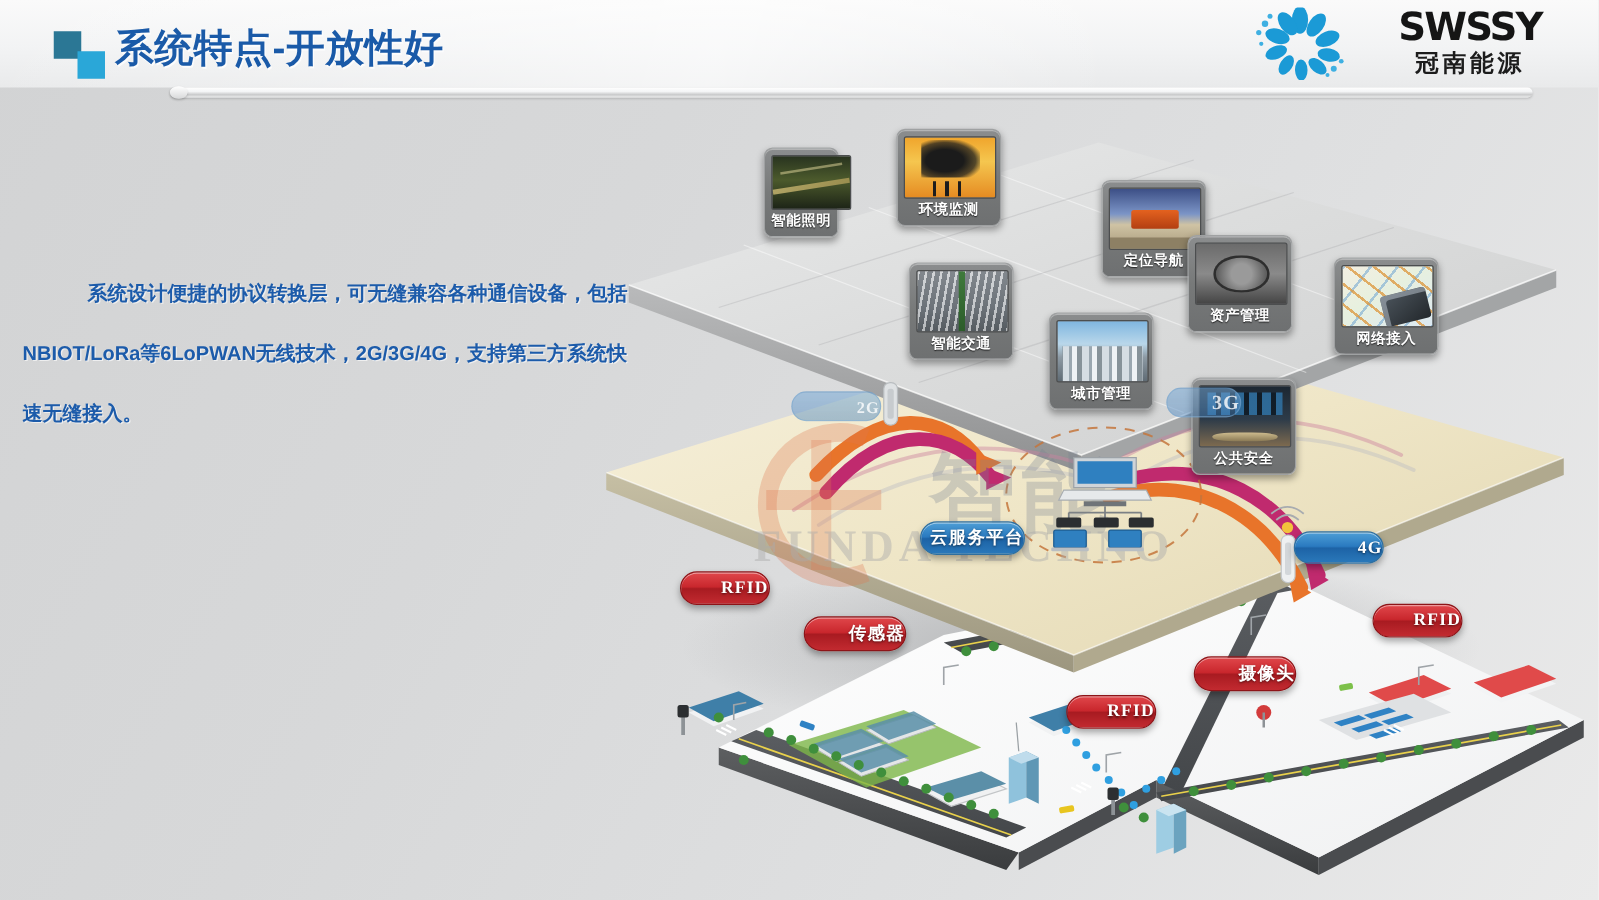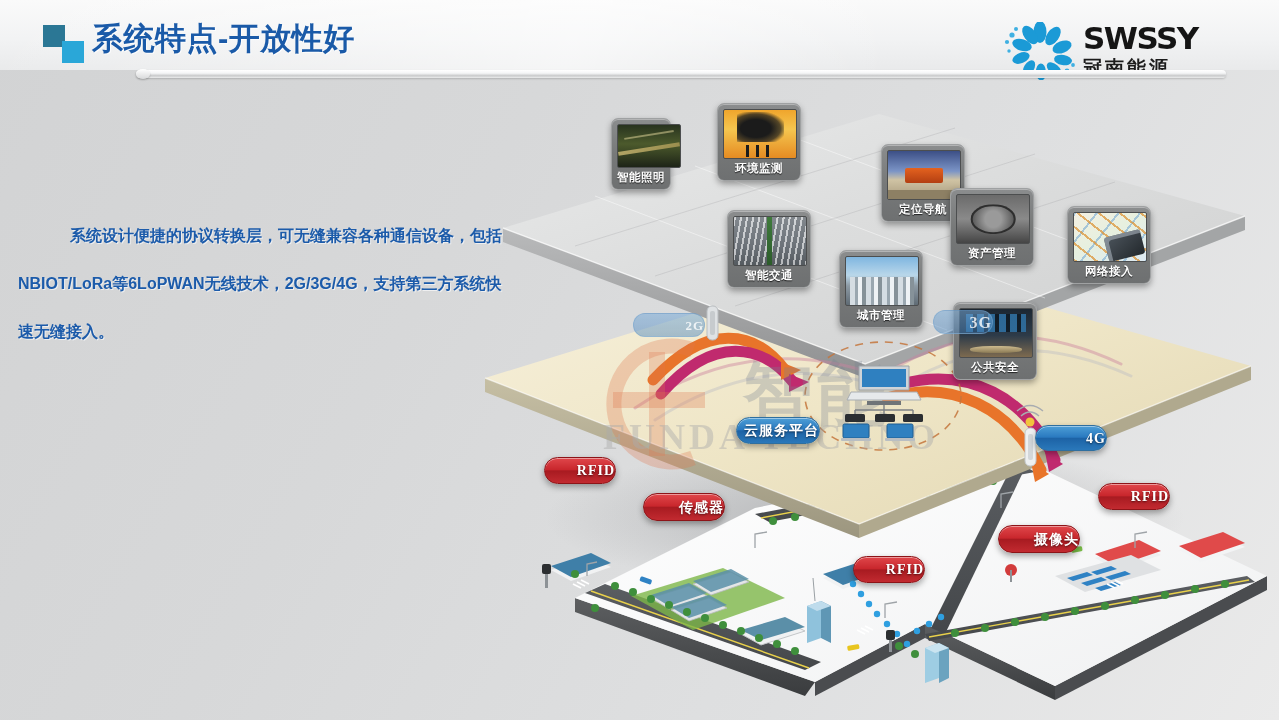--- a/index.html
+++ b/index.html
@@ -42,21 +42,21 @@
     box-shadow: 0 1px 2px rgba(0,0,0,.18);
   }
   #divider-cap {
     position: absolute; left: 0; top: 1px; width: 14px; height: 10px;
     border-radius: 50%;
     background: linear-gradient(180deg,#ffffff,#d8d9da);
     box-shadow: 0 1px 2px rgba(0,0,0,.2);
   }
 
   
-  #logo { position: absolute; right: 8px; top: 20px; width: 270px; height: 62px; }
+  #logo { position: absolute; right: 8px; top: 4px; width: 270px; height: 62px; text-align: center; }
   #logo-mark { position: absolute; left: 0; top: 2px; width: 78px; height: 58px; }
   #logo-text { position: absolute; left: 82px; top: 3px; width: 186px; }
   #logo-word {
     font-size: 31px; font-weight: bold; color: #151515;
     letter-spacing: -1.5px; line-height: 31px;
     font-family: "DejaVu Sans", "Liberation Sans", sans-serif;
   }
   #logo-sub {
     font-size: 19px; font-weight: bold; color: #1c1c1c;
     letter-spacing: 3px; line-height: 24px; margin-top: 2px;
@@ -186,21 +186,21 @@
   }
 
   #pill-cloud { left: 281px; top: 339px; width: 84px; height: 27px; font-size: 14px; line-height: 26px; }
   #pill-4g    { left: 580px; top: 347px; width: 72px;  height: 26px; font-size: 14px; line-height: 25px; }
   #pill-2g    { left: 178px; top: 235px; width: 72px;  height: 24px; font-size: 13px; line-height: 23px; }
   #pill-3g    { left: 478px; top: 232px; width: 60px;  height: 24px; font-size: 16px; line-height: 23px; z-index: 1; }
 
   #pill-rfid-1   { left: 89px;  top: 379px; width: 72px; height: 27px; font-size: 14px; line-height: 26px; }
   #pill-sensor-1 { left: 188px; top: 415px; width: 82px; height: 28px; font-size: 14px; line-height: 27px; }
   #pill-rfid-2   { left: 398px; top: 478px; width: 72px; height: 27px; font-size: 14px; line-height: 26px; }
-  #pill-cam-1    { left: 500px; top: 447px; width: 82px; height: 28px; font-size: 14px; line-height: 27px; margin-left: 43px; }
+  #pill-cam-1    { left: 500px; top: 447px; width: 82px; height: 28px; font-size: 14px; line-height: 27px; }
   #pill-rfid-3   { left: 643px; top: 405px; width: 72px; height: 27px; font-size: 14px; line-height: 26px; }
 
   
   #server-cluster { position: absolute; left: 382px; top: 286px; width: 90px; height: 78px; }
 </style>
 </head>
 <body>
 
 <div id="header">
   <div id="header-sheen"></div>

